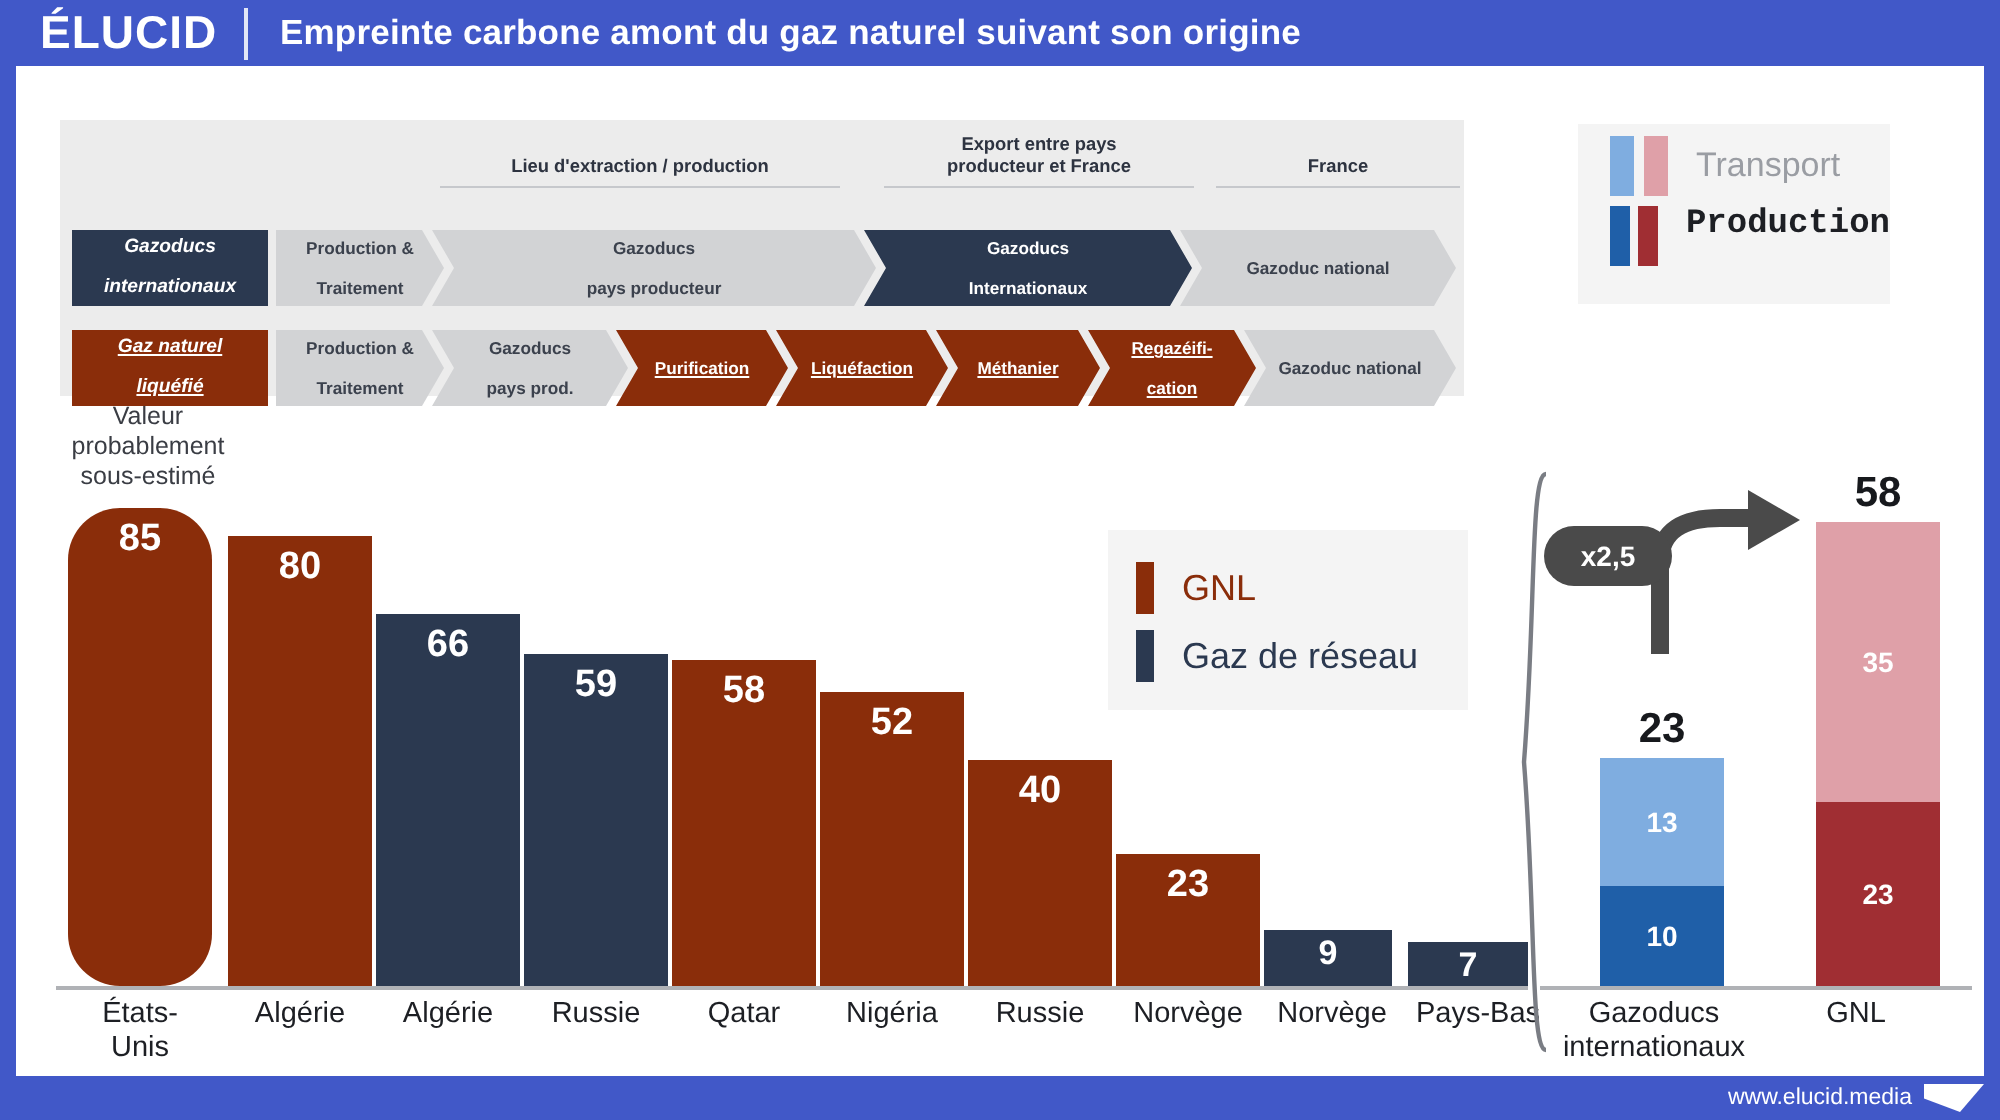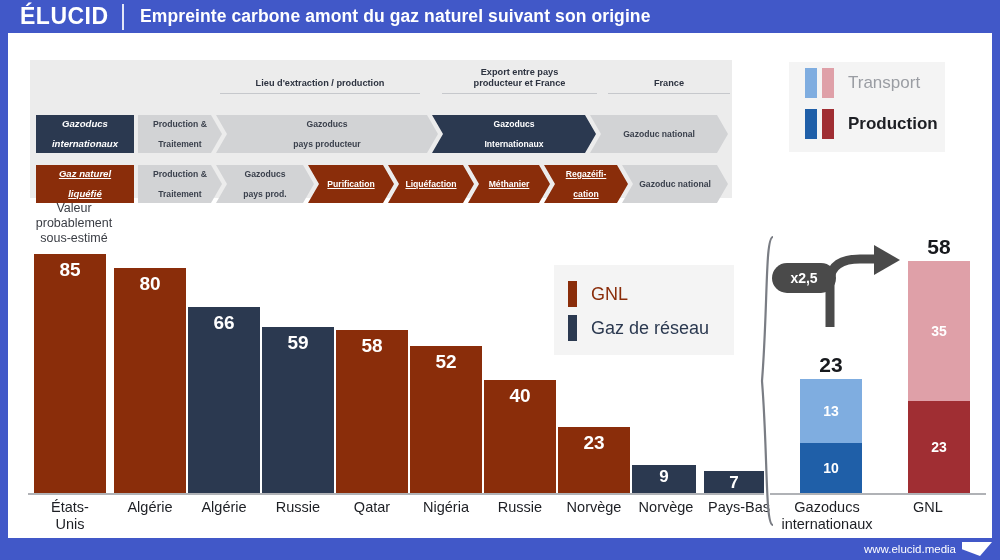--- a/index.html
+++ b/index.html
@@ -258,38 +258,38 @@
     </div>
   </div>
 
   <div style="position:absolute; left:781px; top:29px; width:156px; height:90px; background:#f4f4f4;">
     <div style="display:flex; align-items:center; height:41px; padding-left:16px;">
       <div style="width:12px;height:30px;background:#7fade0;"></div>
       <div style="width:5px;"></div>
       <div style="width:12px;height:30px;background:#dfa0a8;"></div>
       <div style="margin-left:14px; font-size:17px; color:#9a9da3;">Transport</div>
     </div>
-    <div style="display:flex; align-items:center; height:41px; padding-left:16px;">
+    <div style="display:flex; align-items:flex-start; height:41px; padding-left:16px;font-family:Liberation Mono, monospace;">
       <div style="width:12px;height:30px;background:#1f5fa8;"></div>
       <div style="width:5px;"></div>
       <div style="width:12px;height:30px;background:#a02e33;"></div>
       <div style="margin-left:14px; font-size:17px; color:#1d1f24; font-weight:bold;">Production</div>
     </div>
   </div>
 
   <div class="annot">
     <span>Valeur</span><br>
     <span>probablement</span><br>
     <span>sous-estimé</span>
   </div>
 
   <div class="mainchart">
     <div class="axisline"></div>
 
-    <div class="bar gnl" style="left:12px;  width:72px; height:239px;">85</div>
+    <div class="bar gnl" style="left:12px;  width:72px; height:239px;border-radius:26px;">85</div>
     <div class="bar gnl" style="left:92px;  width:72px; height:225px;">80</div>
     <div class="bar gaz" style="left:166px; width:72px; height:186px;">66</div>
     <div class="bar gaz" style="left:240px; width:72px; height:166px;">59</div>
     <div class="bar gnl" style="left:314px; width:72px; height:163px;">58</div>
     <div class="bar gnl" style="left:388px; width:72px; height:147px;">52</div>
     <div class="bar gnl" style="left:462px; width:72px; height:113px;">40</div>
     <div class="bar gnl" style="left:536px; width:72px; height:66px;">23</div>
     <div class="bar gaz small" style="left:610px; width:64px; height:28px;">9</div>
     <div class="bar gaz small" style="left:682px; width:60px; height:22px;">7</div>
   </div>

